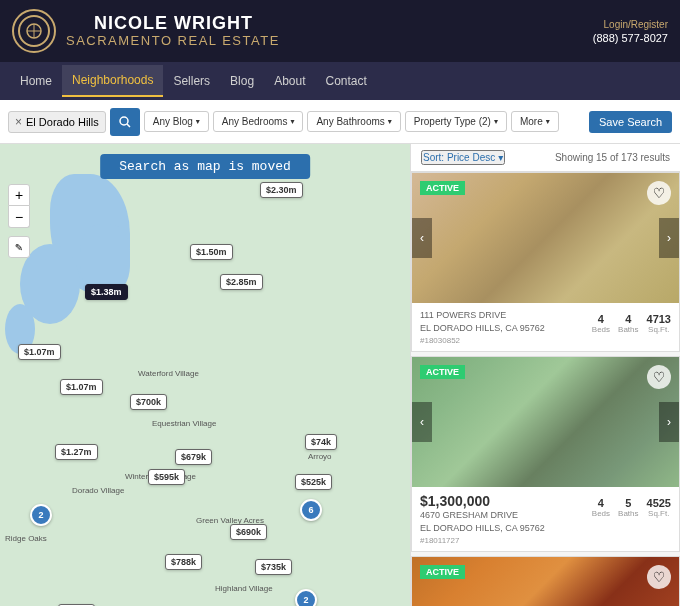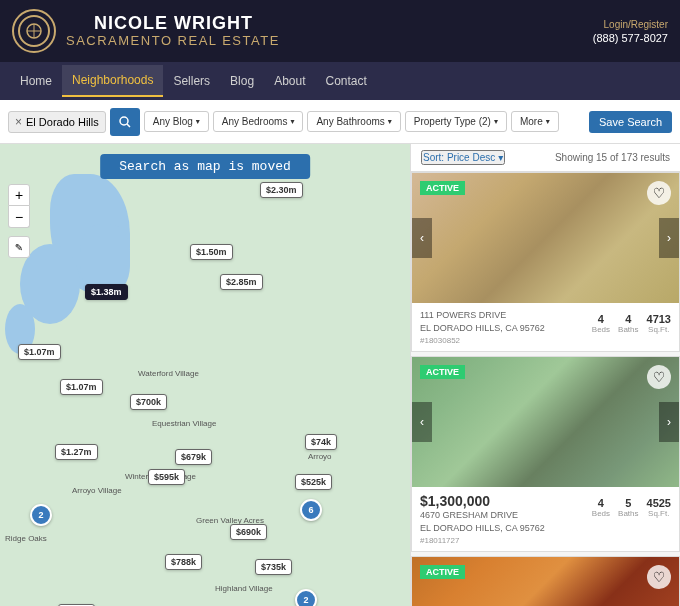--- a/index.html
+++ b/index.html
@@ -156,21 +156,21 @@
     <div class="map-bg">
 
       <div class="water-body water1"></div>
       <div class="water-body water2"></div>
       <div class="water-body" style="width:50px;height:70px;top:80px;left:80px;border-radius:40%;"></div>
       <div class="water-body" style="width:30px;height:50px;top:160px;left:5px;border-radius:50%;"></div>
     </div>
 
     <div class="village-label" style="top:225px;left:138px;">Waterford Village</div>
     <div class="village-label" style="top:275px;left:152px;">Equestrian Village</div>
-    <div class="village-label" style="top:342px;left:72px;">Arroyo Village</div>
+    <div class="village-label" style="top:342px;left:72px;">Dorado Village</div>
     <div class="village-label" style="top:328px;left:125px;">Winterhaven Village</div>
     <div class="village-label" style="top:372px;left:196px;">Green Valley Acres</div>
     <div class="village-label" style="top:440px;left:215px;">Highland Village</div>
     <div class="village-label" style="top:308px;left:308px;">Arroyo</div>
     <div class="village-label" style="top:390px;left:5px;">Ridge Oaks</div>
     <div class="village-label" style="top:330px;left:290px;color:#c55;font-weight:bold;"></div>
 
     <div class="map-zoom">
       <button class="zoom-btn">+</button>
       <button class="zoom-btn">−</button>

